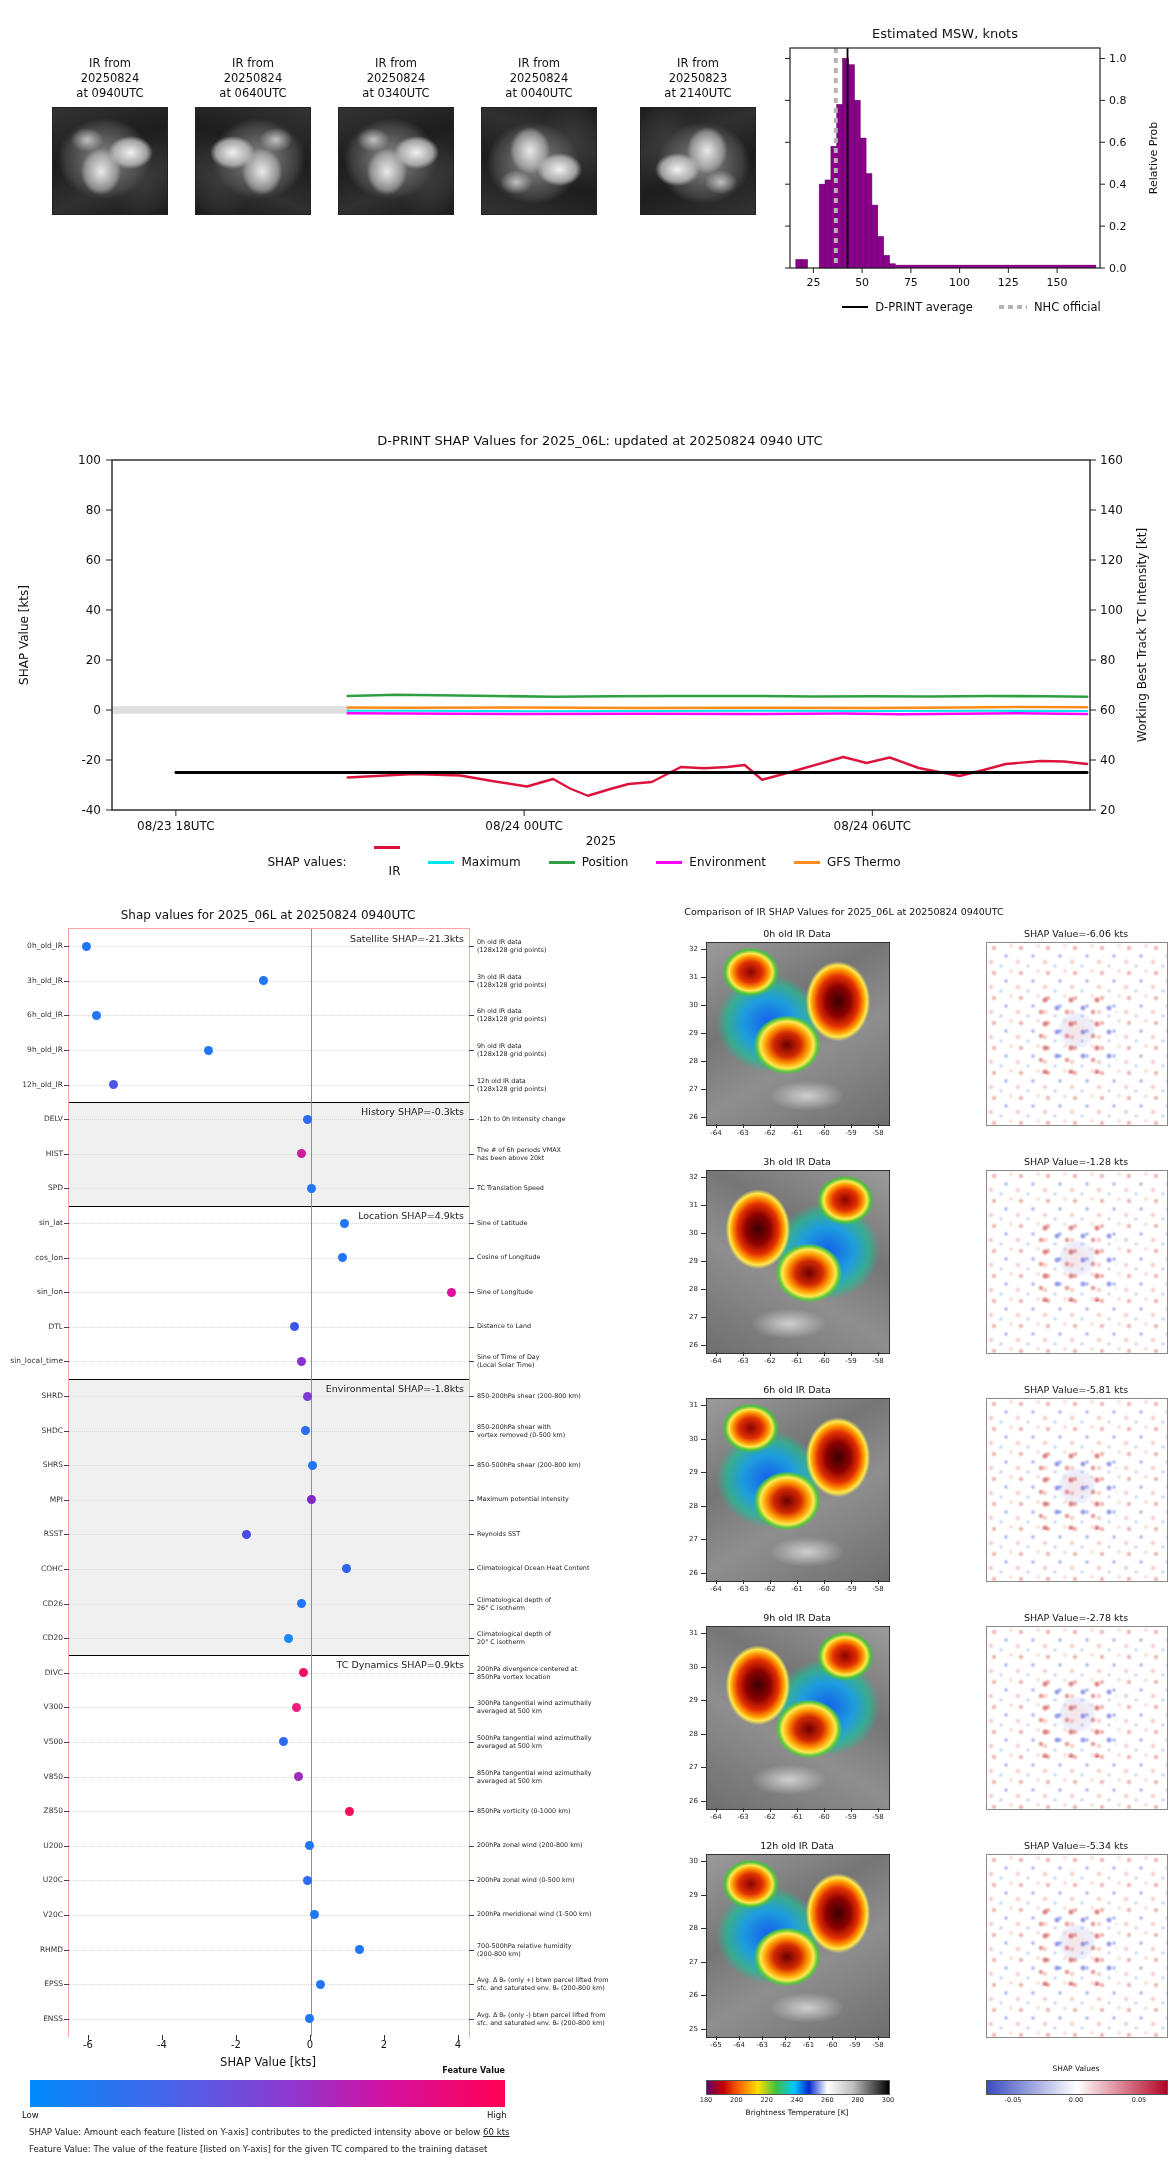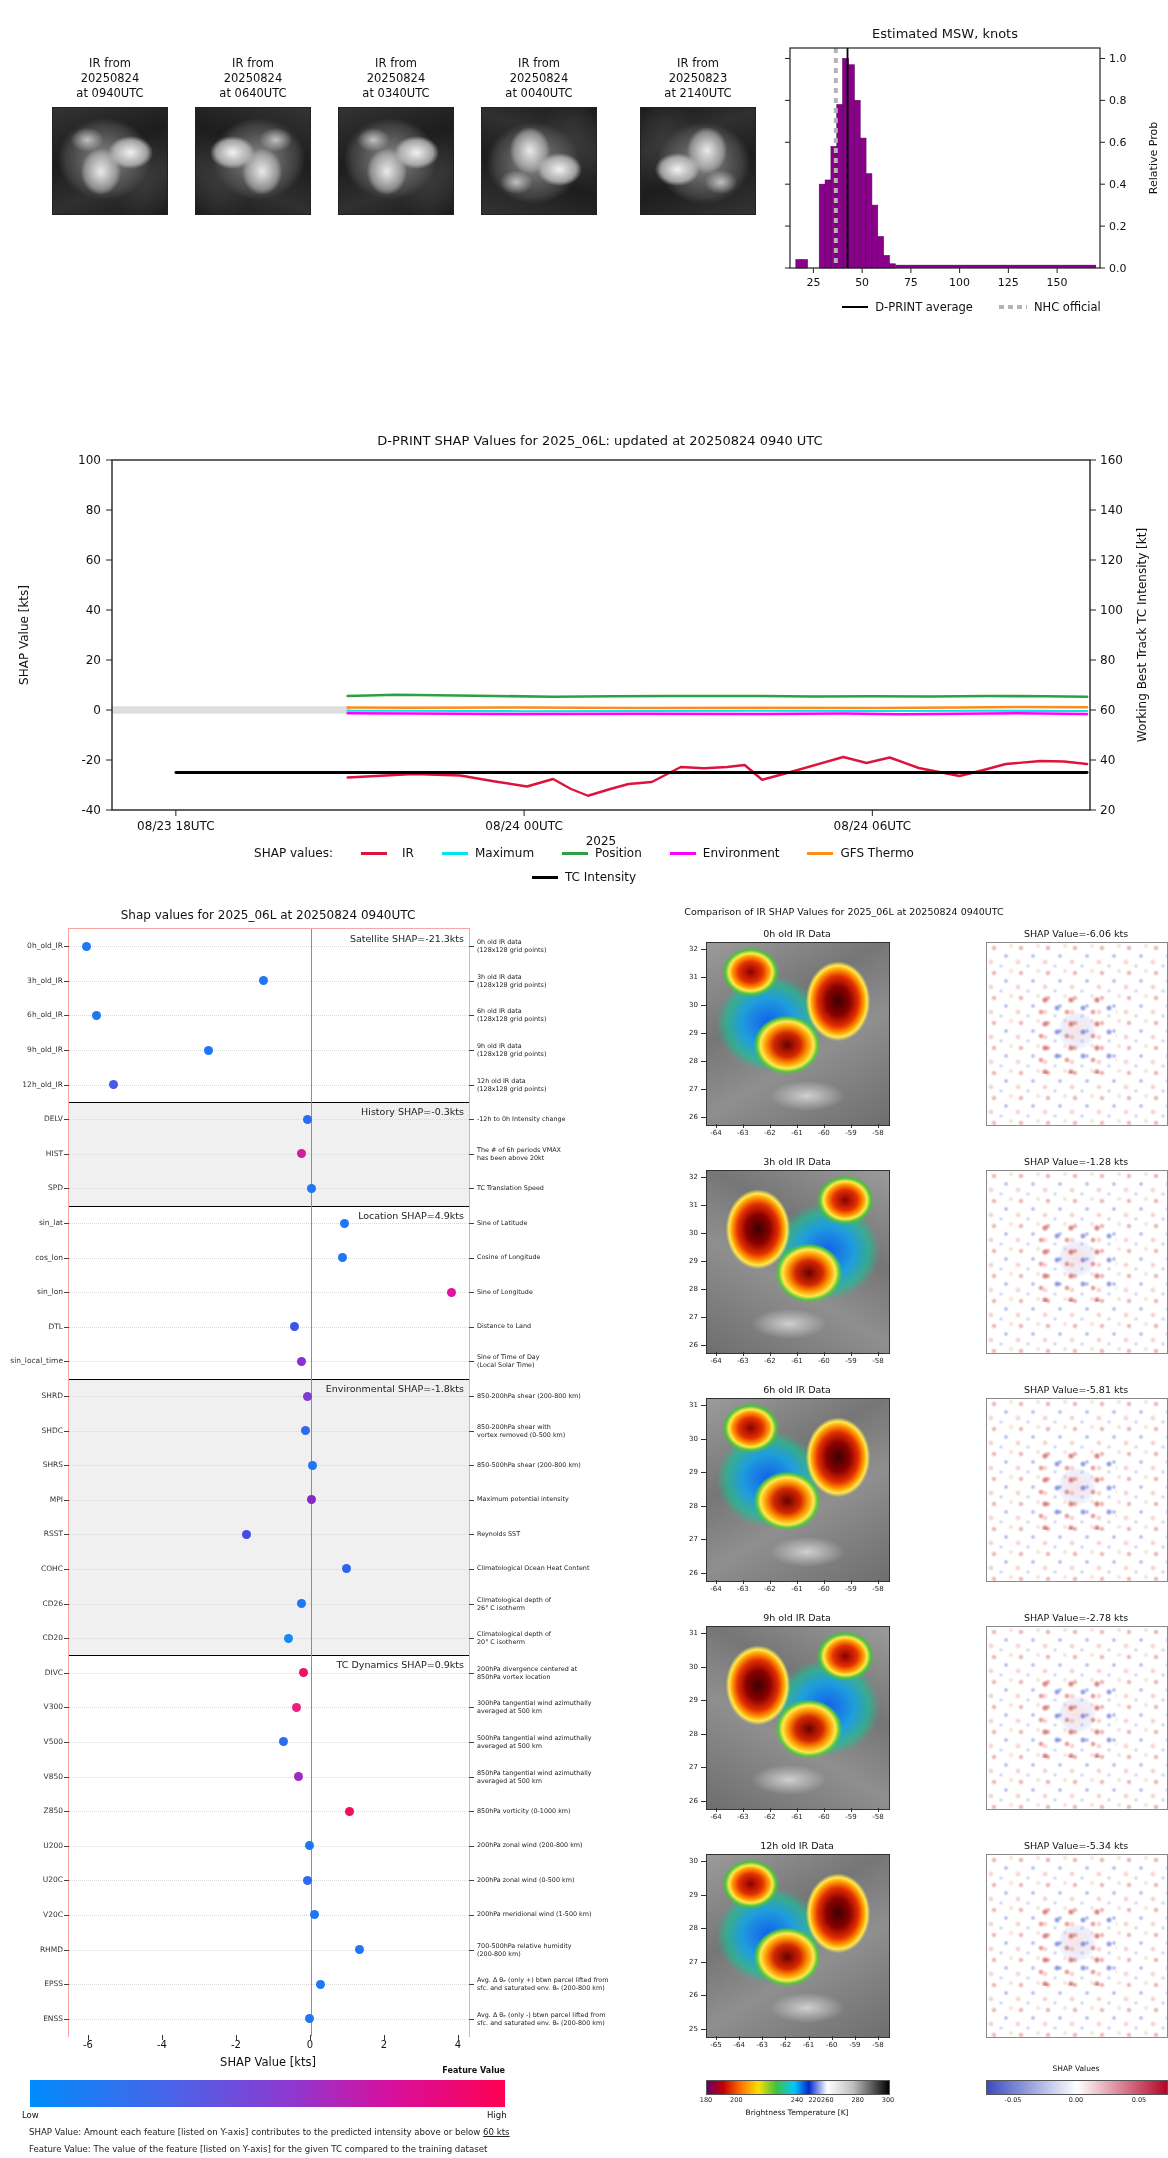--- a/index.html
+++ b/index.html
@@ -260,45 +260,39 @@
       <line x1="524.0949554896142" y1="395" x2="524.0949554896142" y2="401" stroke="#222"></line>
       <text x="524.0949554896142" y="415" font-size="12" text-anchor="middle">08/24 00UTC</text>
       <line x1="872.3442136498516" y1="395" x2="872.3442136498516" y2="401" stroke="#222"></line>
       <text x="872.3442136498516" y="415" font-size="12" text-anchor="middle">08/24 06UTC</text>
       <text x="601" y="430" font-size="12" text-anchor="middle">2025</text>
       <text x="0" y="0" font-size="12" text-anchor="middle" transform="translate(28,220) rotate(-90)">SHAP Value [kts]</text>
       <text x="0" y="0" font-size="12" text-anchor="middle" transform="translate(1146,220) rotate(-90)">Working Best Track TC Intensity [kt]</text>
     </svg>
   <div class="ts-legend" id="ts-legend">
     <span>SHAP values:</span>
-  <div style="display: flex; align-items: center; gap: 15px;">
+  <div style="display: flex; align-items: flex-end; gap: 15px; flex-direction: column;">
         <div class="sw-dash" style="border-top-color: rgb(220, 20, 60);"></div>
         <div>IR</div>
       </div>
       <div style="display: flex; align-items: center; gap: 7px;">
         <div class="sw-dash" style="border-top-color: rgb(0, 229, 238);"></div>
         <div>Maximum</div>
       </div>
       <div style="display: flex; align-items: center; gap: 7px;">
         <div class="sw-dash" style="border-top-color: rgb(46, 160, 67);"></div>
         <div>Position</div>
       </div>
       <div style="display: flex; align-items: center; gap: 7px;">
         <div class="sw-dash" style="border-top-color: rgb(255, 0, 255);"></div>
         <div>Environment</div>
       </div>
       <div style="display: flex; align-items: center; gap: 7px;">
         <div class="sw-dash" style="border-top-color: rgb(255, 140, 26);"></div>
         <div>GFS Thermo</div>
-      </div>
-    </div>
-  <div class="ts-legend2" id="ts-legend2">
-      <div style="display: flex; align-items: center; gap: 7px;">
-        <div class="sw-dash" style="border-top-color: rgb(0, 0, 0);"></div>
-        <div>TC Intensity</div>
       </div>
     </div>
 
   <div id="dotplot">
     <div class="dp-title">Shap values for 2025_06L at 20250824 0940UTC</div>
     <div id="dp-plot">
         <div class="dp-band" style="top: 0px; height: 172.969px; background: rgb(255, 255, 255); border-top: none;"></div>
         <div class="dp-sec-label" style="top: 4px;">Satellite SHAP=-21.3kts</div>
         <div class="dp-grid" style="top: 17.2969px;"></div>
         <div class="dp-ylab" style="top: 12.2969px;">0h_old_IR</div>
@@ -709,21 +703,21 @@
           <div class="geo-lab" style="left: 334.857px; top: 201px; transform: translateX(-50%);">-59</div>
           <div class="geo-tick" style="left: 358px; top: 196px; width: 1px; height: 4px;"></div>
           <div class="geo-lab" style="left: 358px; top: 201px; transform: translateX(-50%);">-58</div>
           <div class="shap-map" style="left: 466px; top: 14px; width: 180px; height: 182px;"></div>
         </div>
       </div>
     <div class="cb-bar cb-bt" style="left:186px;top:1180px;width:182px;"></div>
     <div id="cb-bt-ticks">
         <div class="cb-tick" style="left: 186px; top: 1196px;">180</div>
         <div class="cb-tick" style="left: 216.333px; top: 1196px;">200</div>
-        <div class="cb-tick" style="left: 246.667px; top: 1196px; margin-left: 48px;">220</div>
+        <div class="cb-tick" style="left: 246.667px; top: 1196px;">220</div>
         <div class="cb-tick" style="left: 277px; top: 1196px;">240</div>
         <div class="cb-tick" style="left: 307.333px; top: 1196px;">260</div>
         <div class="cb-tick" style="left: 337.667px; top: 1196px;">280</div>
         <div class="cb-tick" style="left: 368px; top: 1196px;">300</div>
       </div>
     <div class="cb-label" style="left:186px;top:1208px;width:182px;">Brightness Temperature [K]</div>
     <div class="cb-label" style="left:466px;top:1164px;width:180px;">SHAP Values</div>
     <div class="cb-bar cb-shap" style="left:466px;top:1180px;width:180px;"></div>
     <div id="cb-shap-ticks">
         <div class="cb-tick" style="left: 493px; top: 1196px;">-0.05</div>

